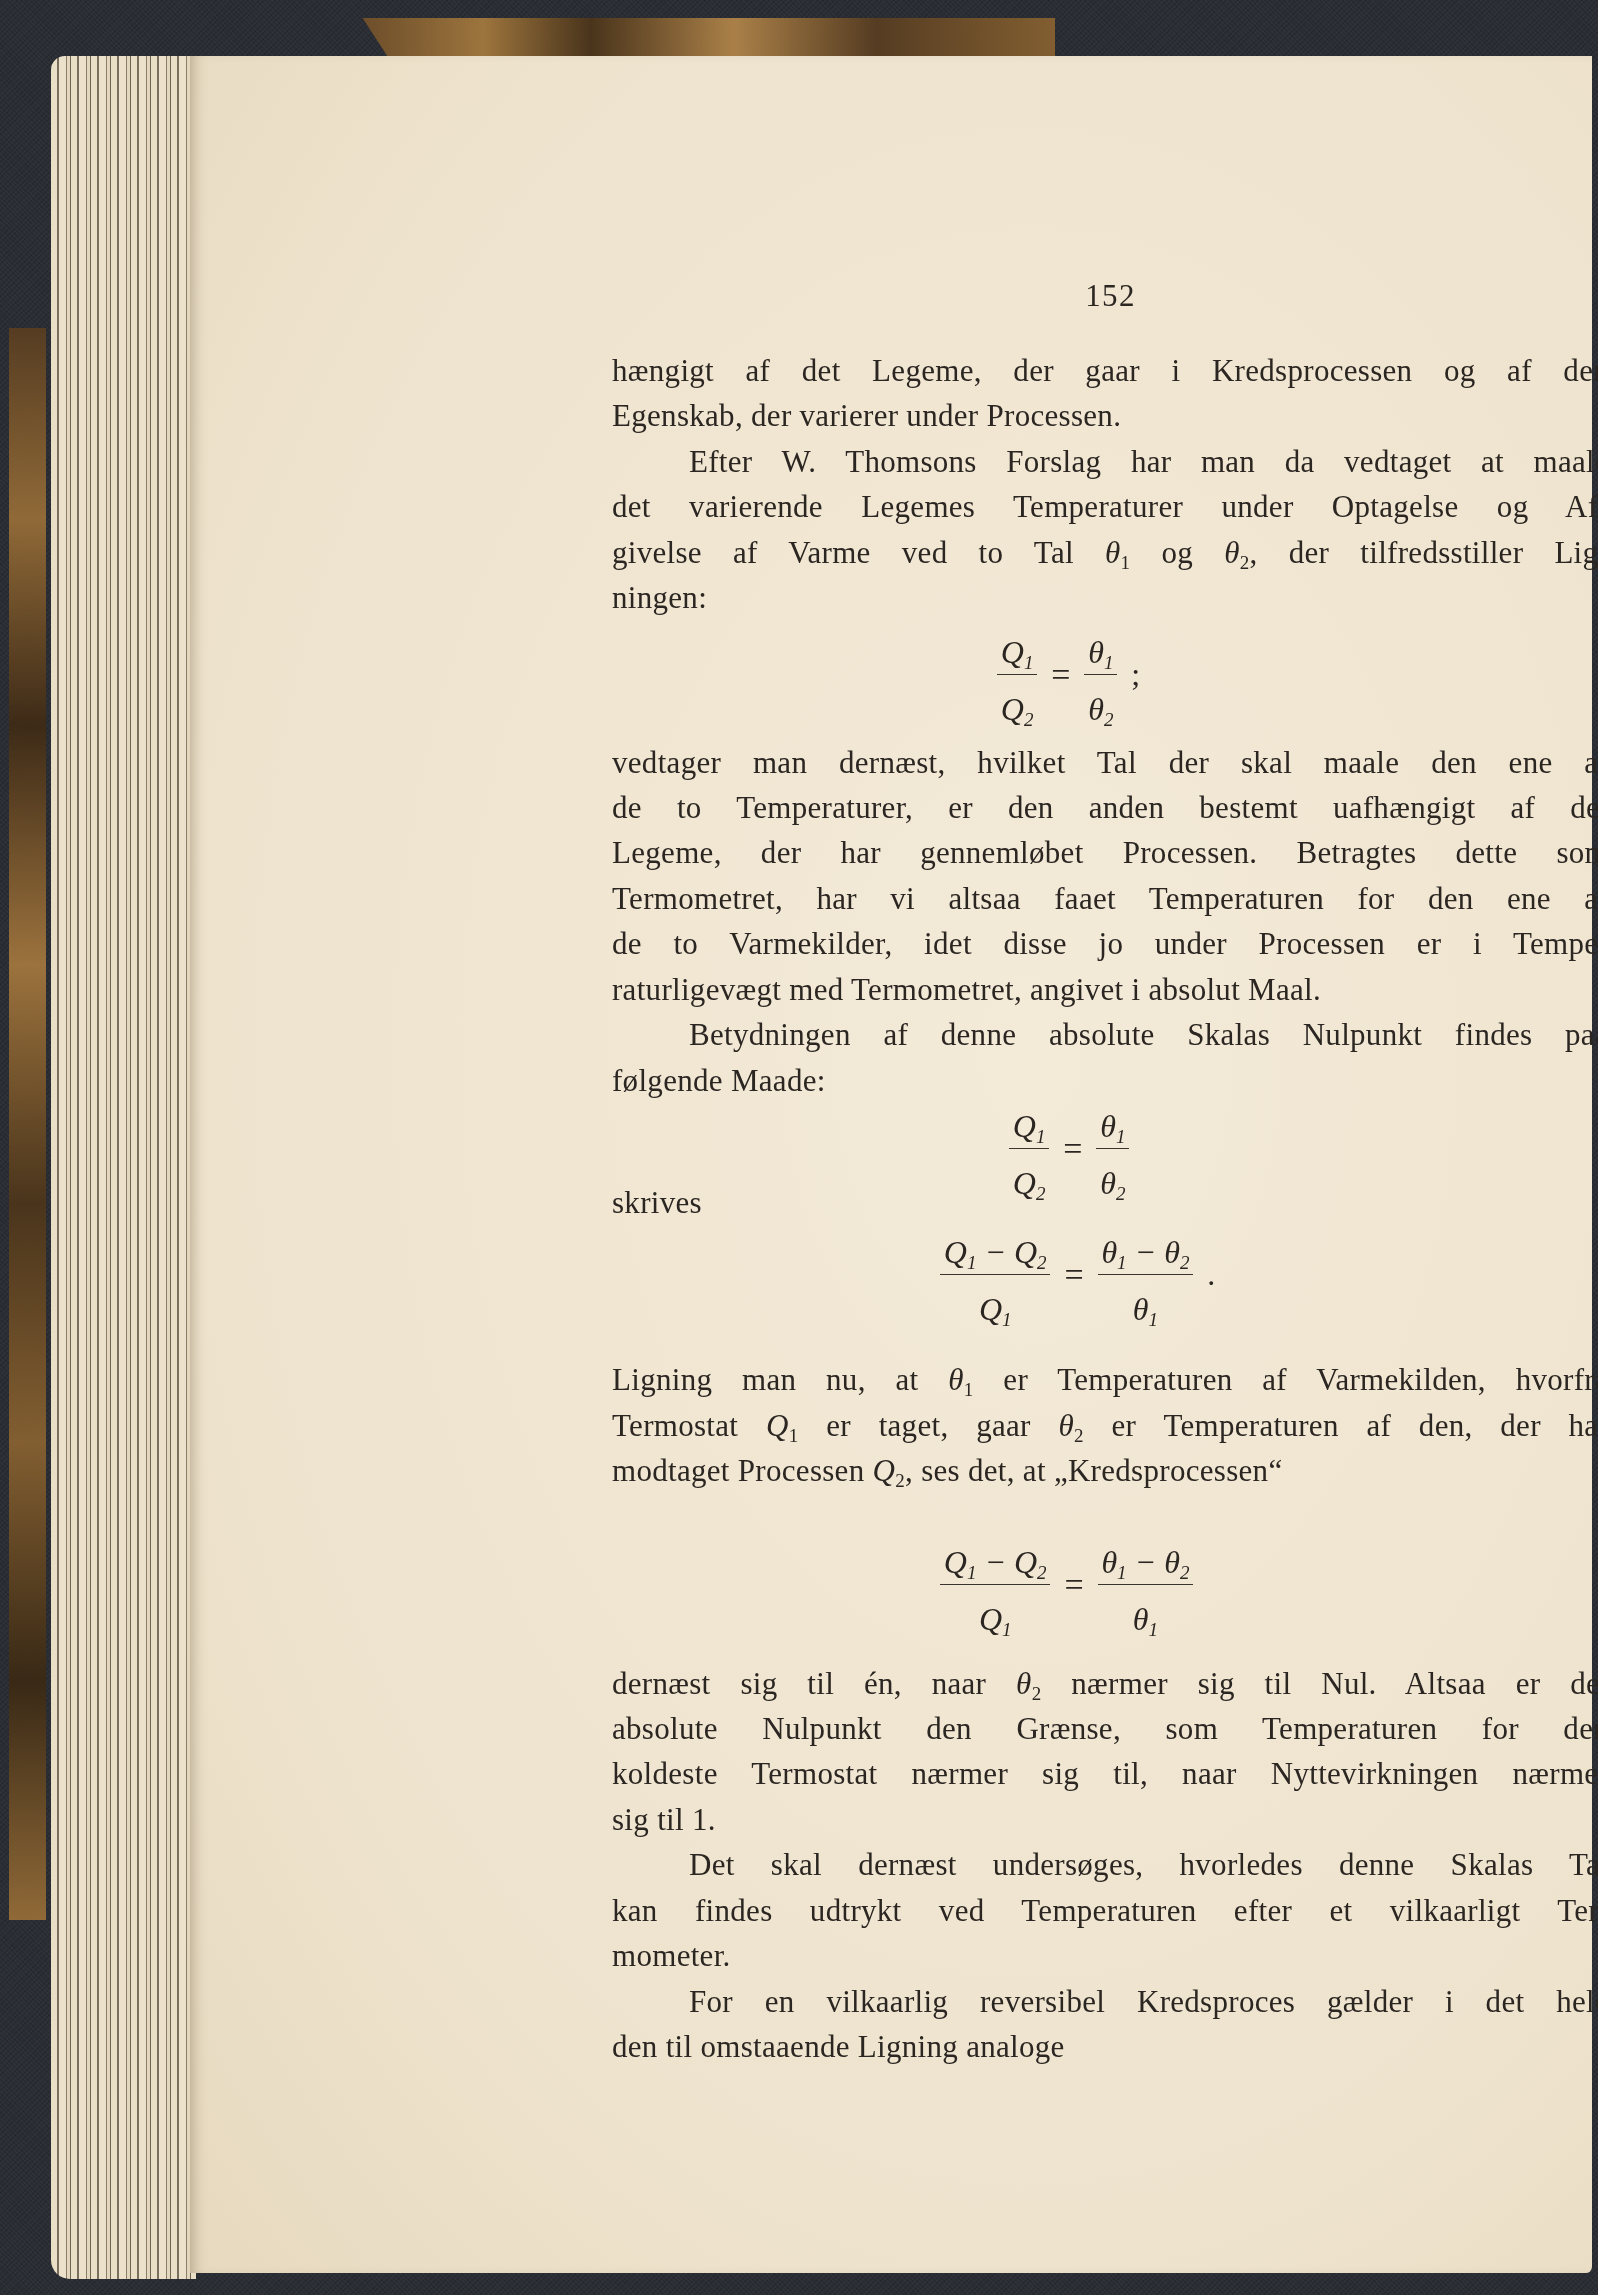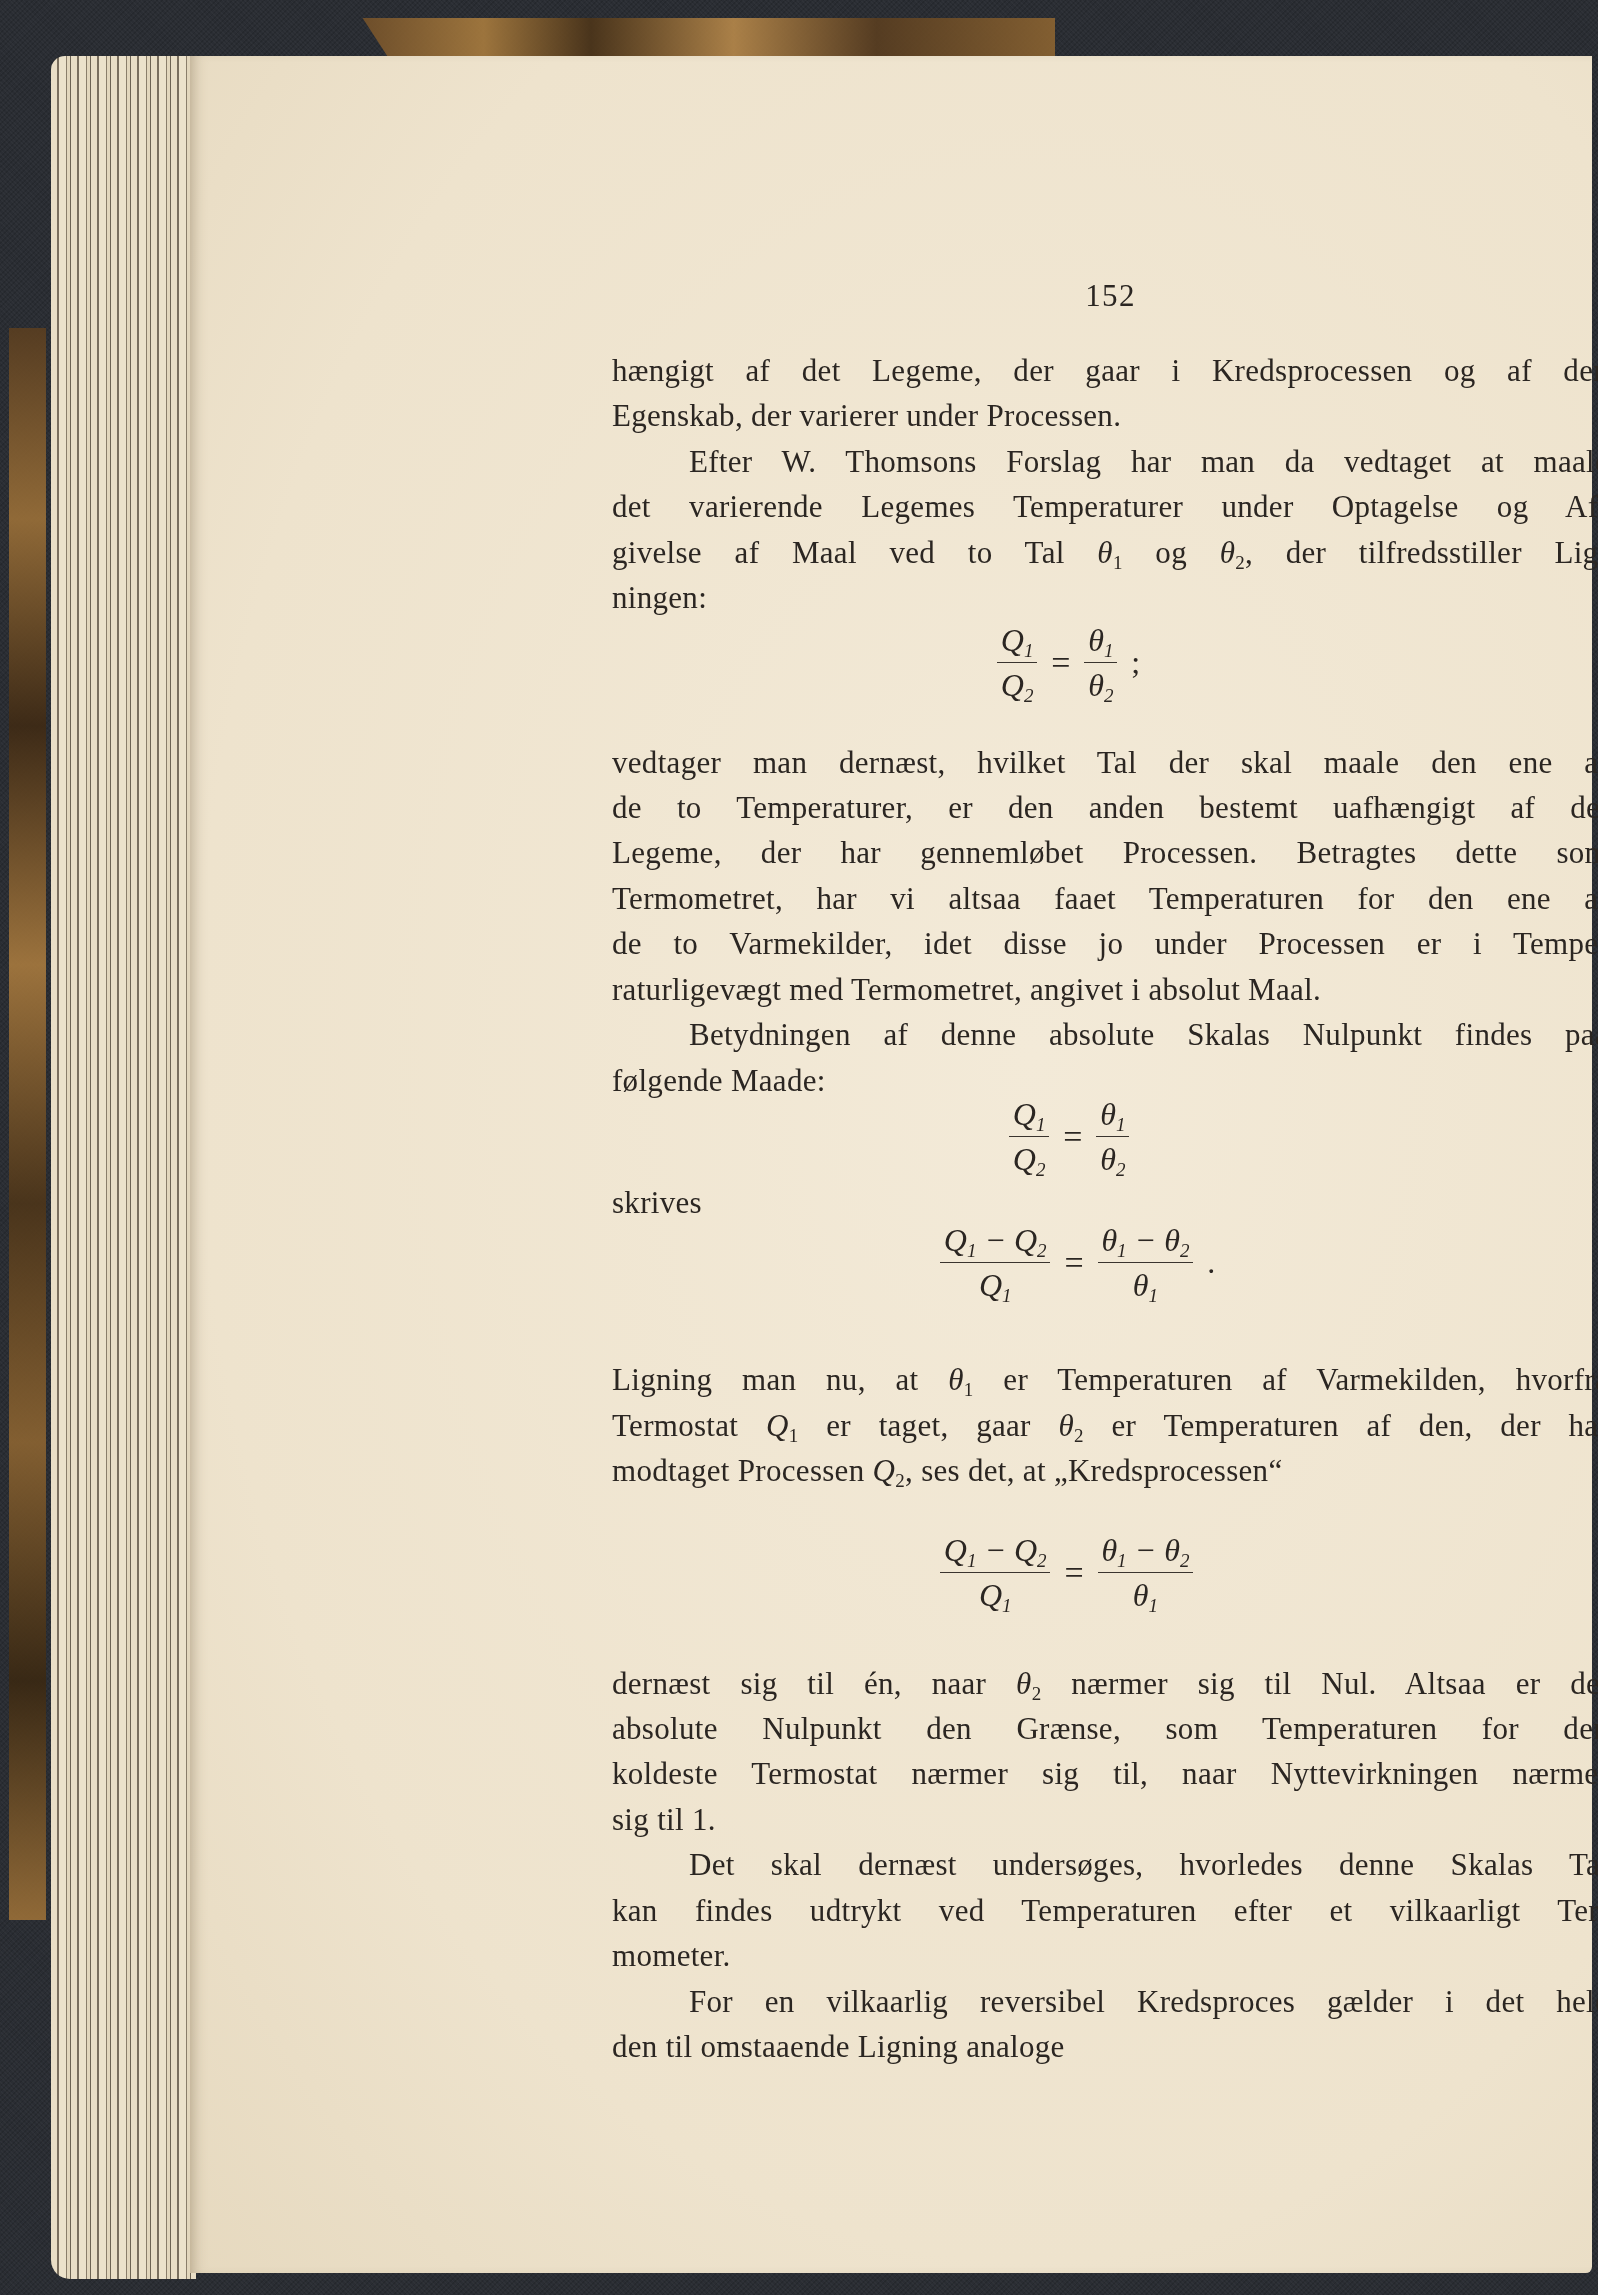--- a/index.html
+++ b/index.html
@@ -53,21 +53,21 @@
   }
   .line.last { text-align-last:left; }
   .line.indent { padding-left:77px; width:920px; }
   .var { font-style:italic; }
   sub { font-size:19px; vertical-align:-6.3px; line-height:0; }
   .eq {
     position:absolute; display:flex; align-items:center; gap:14px;
     font-size:32px; color:#2b2622;
   }
   .frac { display:inline-flex; flex-direction:column; align-items:center; }
-  .frac .num, .frac .den { padding:0 3.8px; line-height:44px; white-space:nowrap; }
+  .frac .num, .frac .den { padding:0 3.8px; line-height:44px; white-space:nowrap;margin-top:12px; }
   .frac .bar { align-self:stretch; height:1.3px; background:#3a342e; }
   .op { font-size:34px; }
 </style>
 </head>
 <body>
 
 <div>
   <div class="marble-top"></div>
   <div class="marble-left"></div>
   <div class="edges"></div>
@@ -77,21 +77,21 @@
   <div class="content">
 
     <div class="page-number">152</div>
 
     <div class="line" style="top:297px">hængigt af det Legeme, der gaar i Kredsprocessen og af den</div>
     <div class="line last" style="top:342px">Egenskab, der varierer under Processen.</div>
     <div class="line indent" style="top:388px">Efter W. Thomsons Forslag har man da vedtaget at maale</div>
     <div class="line" style="top:433px">det varierende Legemes Temperaturer under Optagelse og Af-</div>
 
     <div class="line" style="top:479px">
-      <span>givelse af Maal ved to Tal</span>
+      <span>givelse af Varme ved to Tal</span>
       <span class="var">θ</span><sub>1</sub>
       <span>og</span>
       <span class="var">θ</span><sub>2</sub><span>, der tilfredsstiller Lig-</span>
     </div>
     <div class="line last" style="top:524px">ningen:</div>
 
     <div class="eq" style="left:385px; top:562px">
       <div class="frac">
         <span class="num var"><span>Q</span><sub>1</sub></span>
         <span class="bar"></span>

